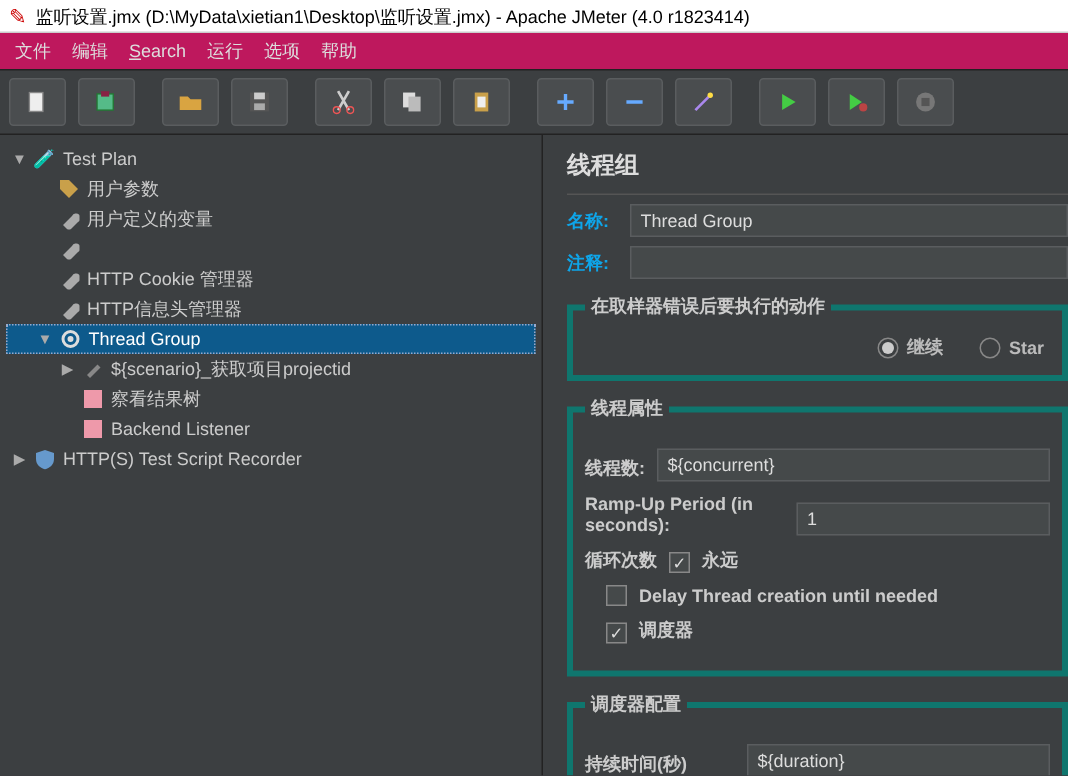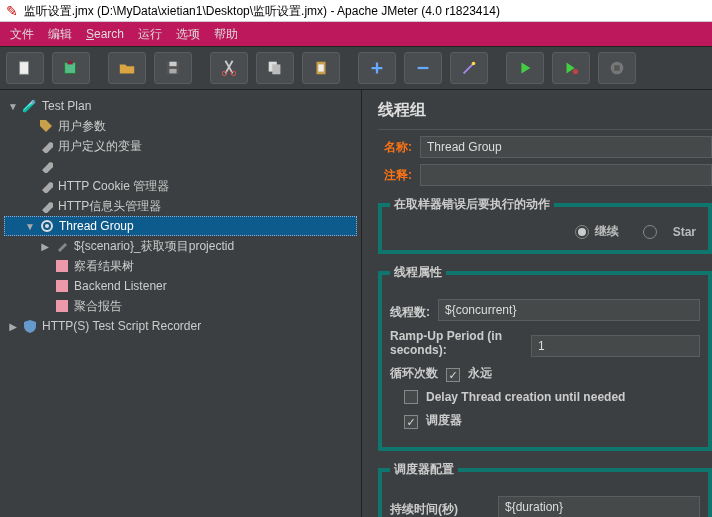--- a/index.html
+++ b/index.html
@@ -18,21 +18,21 @@
 .tree-row.selected { background: #0d5a8c; color: #fff; border: 1px dotted #9ac; }
 .arrow { width: 10px; display: inline-block; text-align: center; color: #aaa; font-size: 10px; }
 .icon { width: 16px; height: 16px; display: flex; align-items: center; justify-content: center; }
 .lbl { color: #ccc; }
 .tree-row.selected .lbl { color: #fff; }
 .indent-1 { padding-left: 20px; }
 .indent-2 { padding-left: 36px; }
 .right-pane { flex: 1; background: #3c3f41; padding: 10px 0 10px 16px; overflow: hidden; }
 .panel-title { font-size: 16px; font-weight: bold; color: #ddd; margin-bottom: 8px; }
 .field-row { display: flex; align-items: center; margin: 6px 0; gap: 8px; }
-.field-row label { font-weight: bold; color: #f97316; min-width: 34px; text-align: right; }
+.field-row label { font-weight: bold; color: #0ea5e9; min-width: 34px; }
 .text-input { background: #45494a; border: 1px solid #5a5d5f; color: #ddd; height: 22px; padding: 0 6px; flex: 1; }
 fieldset { border: 4px solid #0f766e; margin: 10px 0; padding: 10px 8px; }
 fieldset legend { color: #ccc; font-weight: bold; padding: 0 4px; }
 .radio-row { display: flex; align-items: center; gap: 24px; justify-content: flex-end; padding-right: 4px; }
 .radio { width: 14px; height: 14px; border-radius: 50%; border: 1px solid #888; display: inline-flex; align-items: center; justify-content: center; }
 .radio.checked::after { content: ""; width: 8px; height: 8px; border-radius: 50%; background: #ccc; }
 .prop-row { display: flex; align-items: flex-end; margin: 8px 0; gap: 8px; }
 .prop-row .plabel { font-weight: bold; color: #ccc; }
 .cb { width: 14px; height: 14px; border: 1px solid #888; background: #45494a; display: inline-flex; align-items: center; justify-content: center; }
 .cb.checked::after { content: "✓"; color: #ddd; font-size: 11px; }
@@ -214,29 +214,20 @@
       </div>
     <div class="tree-row indent-2">
         <span class="arrow"></span>
         <span class="icon">
           <svg width="14" height="14">
             <rect x="1" y="1" width="12" height="12" fill="#e9a"></rect>
           </svg>
         </span>
         <span class="lbl">Backend Listener</span>
       </div>
-    <div class="tree-row indent-2">
-        <span class="arrow"></span>
-        <span class="icon">
-          <svg width="14" height="14">
-            <rect x="1" y="1" width="12" height="12" fill="#e9a"></rect>
-          </svg>
-        </span>
-        <span class="lbl">聚合报告</span>
-      </div>
     <div class="tree-row">
         <span class="arrow">▶</span>
         <span class="icon">
           <svg width="14" height="14">
             <path d="M7 1l6 2v4c0 4-3 6-6 7-3-1-6-3-6-7V3z" fill="#69c"></path>
           </svg>
         </span>
         <span class="lbl">HTTP(S) Test Script Recorder</span>
       </div>
   </div>
@@ -253,21 +244,21 @@
       <input class="text-input" value="" style="">
     </div>
 
     <fieldset>
       <legend>在取样器错误后要执行的动作</legend>
       <div class="radio-row">
         <span style="display:flex;align-items:center;gap:6px">
             <span class="radio checked"></span>
             <span style="font-weight:bold">继续</span>
           </span>
-        <span style="display:flex;align-items:center;gap:16px">
+        <span style="display:flex;align-items:center;gap:6px">
             <span class="radio"></span>
             <span style="font-weight:bold">Star</span>
           </span>
       </div>
     </fieldset>
 
     <fieldset>
       <legend>线程属性</legend>
       <div class="prop-row">
         <span class="plabel">线程数:</span>

